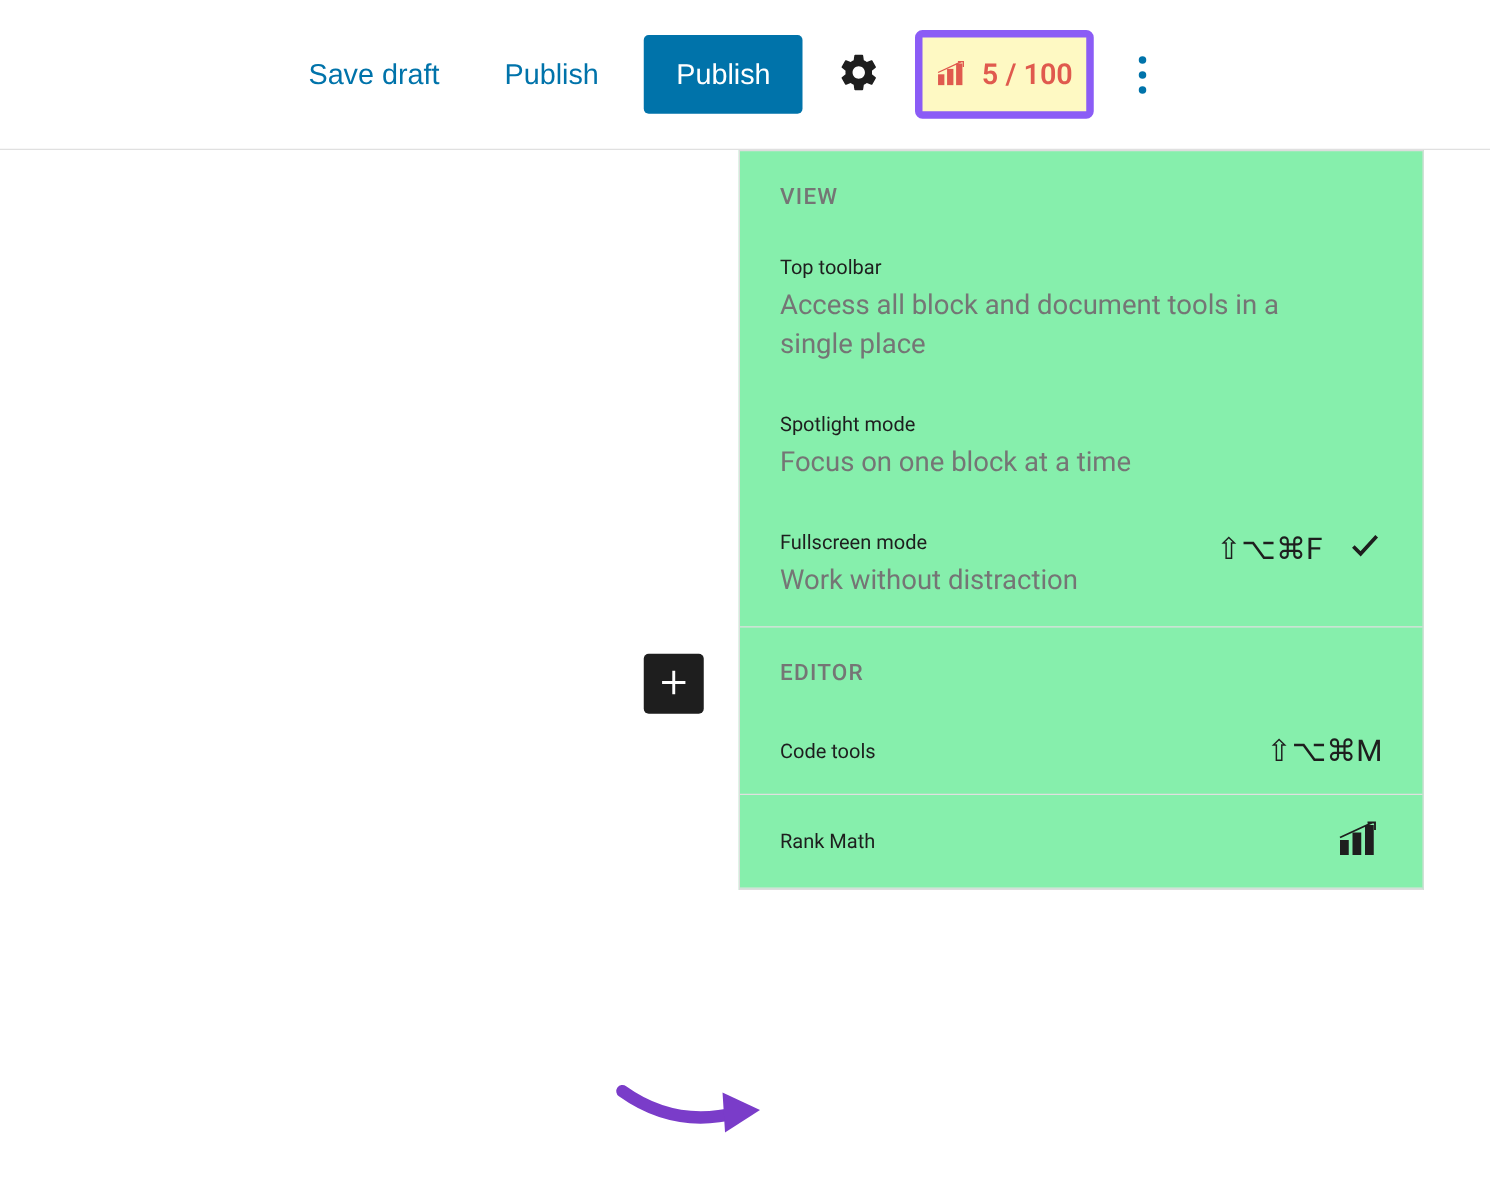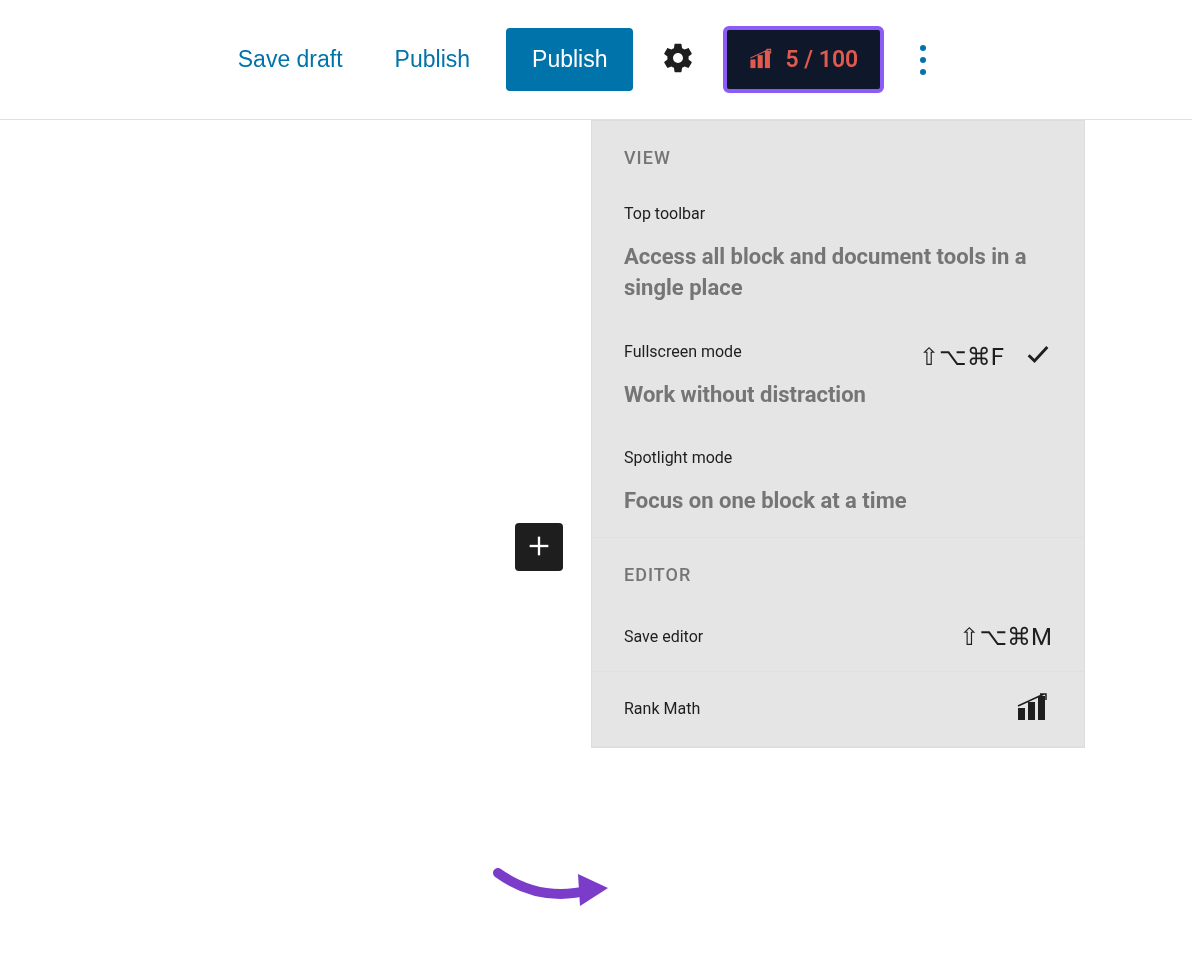--- a/index.html
+++ b/index.html
@@ -53,24 +53,24 @@
     }
     .gear-icon svg {
       width: 34px;
       height: 34px;
       fill: #1e1e1e;
     }
     .score-badge {
       display: flex;
       align-items: center;
       gap: 10px;
-      padding: 16px 22px;
-      border: 4px solid #8b5cf6;
+      padding: 16px 11px;
+      border: 6px solid #8b5cf6;
       border-radius: 6px;
-      background: #0f172a;
+      background: #fef9c3;
       cursor: pointer;
     }
     .score-badge-icon svg {
       width: 26px;
       height: 22px;
     }
     .score-badge-text {
       font-size: 23px;
       font-weight: 600;
       color: #e05a4e;
@@ -115,22 +115,22 @@
     .add-block-btn svg {
       width: 28px;
       height: 28px;
       stroke: #fff;
       stroke-width: 2;
     }
     .dropdown-panel {
       position: absolute;
       left: 591px;
       top: 0;
-      width: 494px;
-      background: #e5e5e5;
+      width: 548px;
+      background: #86efac;
       border: 1px solid #ddd;
     }
     .section-header {
       font-size: 18px;
       font-weight: 500;
       letter-spacing: 1px;
       color: #757575;
       padding: 26px 32px 18px 32px;
       text-transform: uppercase;
     }
@@ -153,22 +153,22 @@
     }
     .menu-label {
       font-size: 16px;
       color: #1e1e1e;
       font-weight: 400;
       line-height: 1.5;
     }
     .menu-desc {
       font-size: 22px;
       color: #757575;
-      font-weight: 700;
-      margin-top: 16px;
+      font-weight: 400;
+      margin-top: 4px;
       line-height: 1.4;
       max-width: 420px;
     }
     .menu-right {
       display: flex;
       align-items: center;
       gap: 20px;
       font-size: 24px;
       color: #1e1e1e;
       margin-left: 12px;
@@ -250,46 +250,46 @@
 
     <div class="menu-item">
       <div class="menu-item-content">
         <div class="menu-label">Top toolbar</div>
         <div class="menu-desc">Access all block and document tools in a single place</div>
       </div>
     </div>
 
     <div class="menu-item">
       <div class="menu-item-content">
+        <div class="menu-label">Spotlight mode</div>
+        <div class="menu-desc">Focus on one block at a time</div>
+      </div>
+    </div>
+
+    <div class="menu-item">
+      <div class="menu-item-content">
         <div class="menu-label">Fullscreen mode</div>
         <div class="menu-desc">Work without distraction</div>
       </div>
       <div class="menu-right">
         <span class="shortcut">⇧⌥⌘F</span>
         <span class="check-icon">
           <svg viewBox="0 0 24 24">
               <polyline points="4,13 9,18 20,6"></polyline>
             </svg>
         </span>
       </div>
     </div>
 
-    <div class="menu-item">
-      <div class="menu-item-content">
-        <div class="menu-label">Spotlight mode</div>
-        <div class="menu-desc">Focus on one block at a time</div>
-      </div>
-    </div>
-
     <div class="divider"></div>
     <div class="section-header">EDITOR</div>
 
 
     <div class="menu-item-simple">
-      <div class="menu-label">Save editor</div>
+      <div class="menu-label">Code tools</div>
       <div class="menu-right">
         <span class="shortcut">⇧⌥⌘M</span>
       </div>
     </div>
 
     <div class="divider"></div>
 
     <div class="menu-item-simple">
       <div class="menu-label">Rank Math</div>
       <div class="menu-right">

